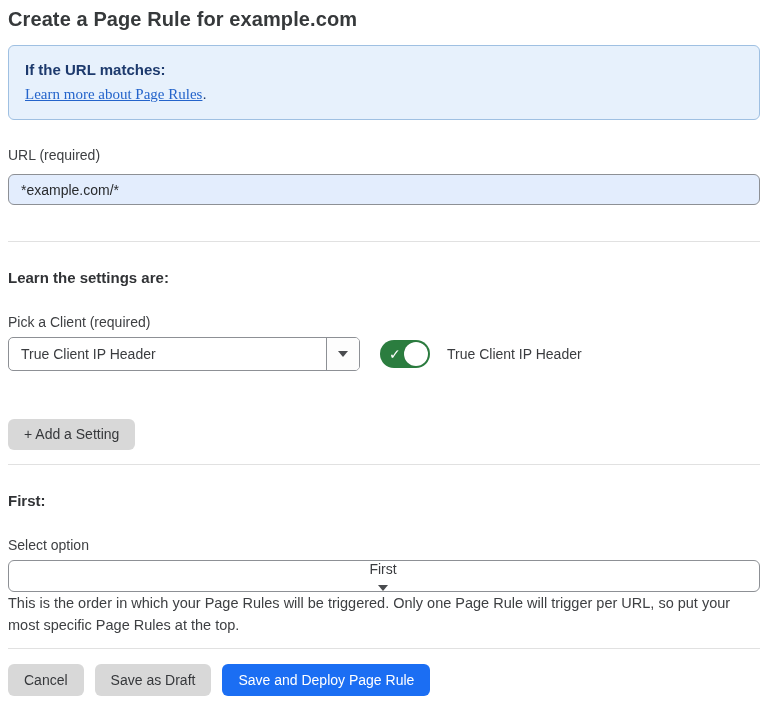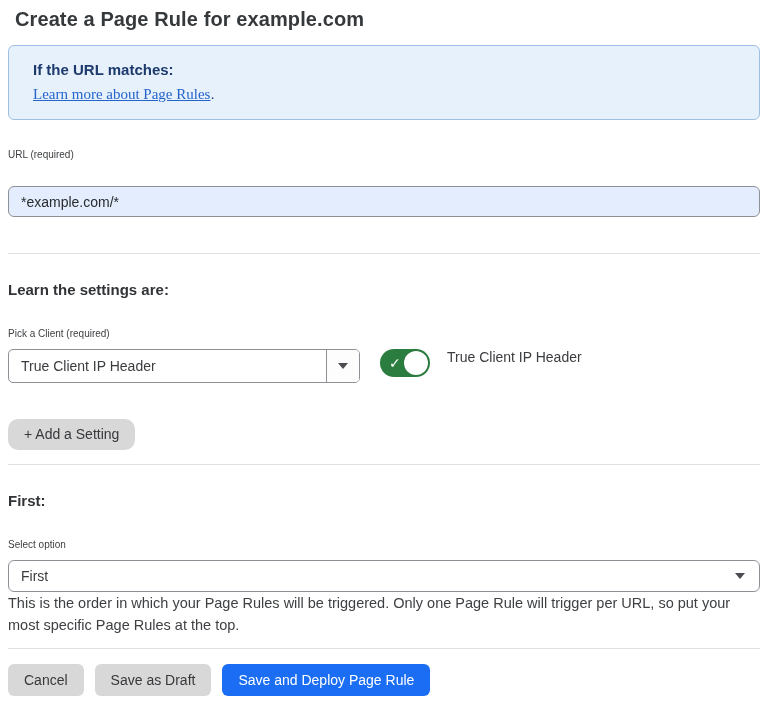--- a/index.html
+++ b/index.html
@@ -12,50 +12,49 @@
     overflow: hidden;
   }
   .container { padding: 6px 9px 14px 8px; }
 
   h1.page-title {
     font-size: 20px;
     line-height: 26px;
     font-weight: bold;
     color: #36393b;
     letter-spacing: 0.1px;
-    margin-left: 7px;
   }
 
   .info-box {
     margin-top: 13px;
     background: #e7f1fc;
     border: 1px solid #9fc0e2;
     border-radius: 6px;
-    padding: 12px 16px 13px 24px;
+    padding: 12px 16px 13px 16px;
     color: #1d3a6d;
     font-size: 15px;
     line-height: 24px;
   }
   .info-box .info-heading { font-weight: bold; }
   .info-box a {
     color: #2464cb;
     text-decoration: underline;
     cursor: pointer;
     font-family: Liberation Serif, serif;
   }
 
   .field-label {
     margin-top: 26px;
-    font-size: 10px;
+    font-size: 14px;
     color: #3d3f42;
     line-height: 18px;
   }
 
   .url-input {
-    margin-top: 22px;
+    margin-top: 10px;
     width: 100%;
     height: 31px;
     background: #e3edfd;
     border: 1px solid #8d9095;
     border-radius: 6px;
     padding: 0 12px;
     font-size: 14px;
     color: #292b2e;
     font-family: "Liberation Sans", "DejaVu Sans", sans-serif;
     outline: none;
@@ -72,21 +71,21 @@
   .section-heading {
     margin-top: 26px;
     font-size: 15px;
     font-weight: bold;
     color: #313336;
     line-height: 19px;
   }
 
   .setting-row {
     display: flex;
-    align-items: flex-start;
+    align-items: center;
     margin-top: 6px;
   }
 
   .custom-select {
     width: 352px;
     height: 34px;
     background: #ffffff;
     border: 1px solid #8d9095;
     border-radius: 5px;
     display: flex;
@@ -158,36 +157,37 @@
     border: none;
     border-radius: 6px;
     padding: 0 16px;
     font-size: 14px;
     font-family: "Liberation Sans", "DejaVu Sans", sans-serif;
     color: #36383b;
     background: #d8d8d8;
     cursor: pointer;
     line-height: 29px;
   }
-  .add-setting-btn { margin-top: 36px; display: inline-block; border-radius: 10px; }
+  .add-setting-btn { margin-top: 48px; display: inline-block; }
 
   .order-select {
     margin-top: 6px;
     width: 100%;
     height: 32px;
     background: #ffffff;
     border: 1px solid #8d9095;
     border-radius: 6px;
     display: flex;
     align-items: center;
     justify-content: space-between;
     padding: 0 14px 0 12px;
     font-size: 14px;
     color: #3a3c3f;
     cursor: pointer;
+    flex-direction: column;
   }
 
   .help-text {
     font-size: 14.5px;
     line-height: 22px;
     color: #3e4043;
     max-width: 745px;
   }
 
   .footer-actions {

